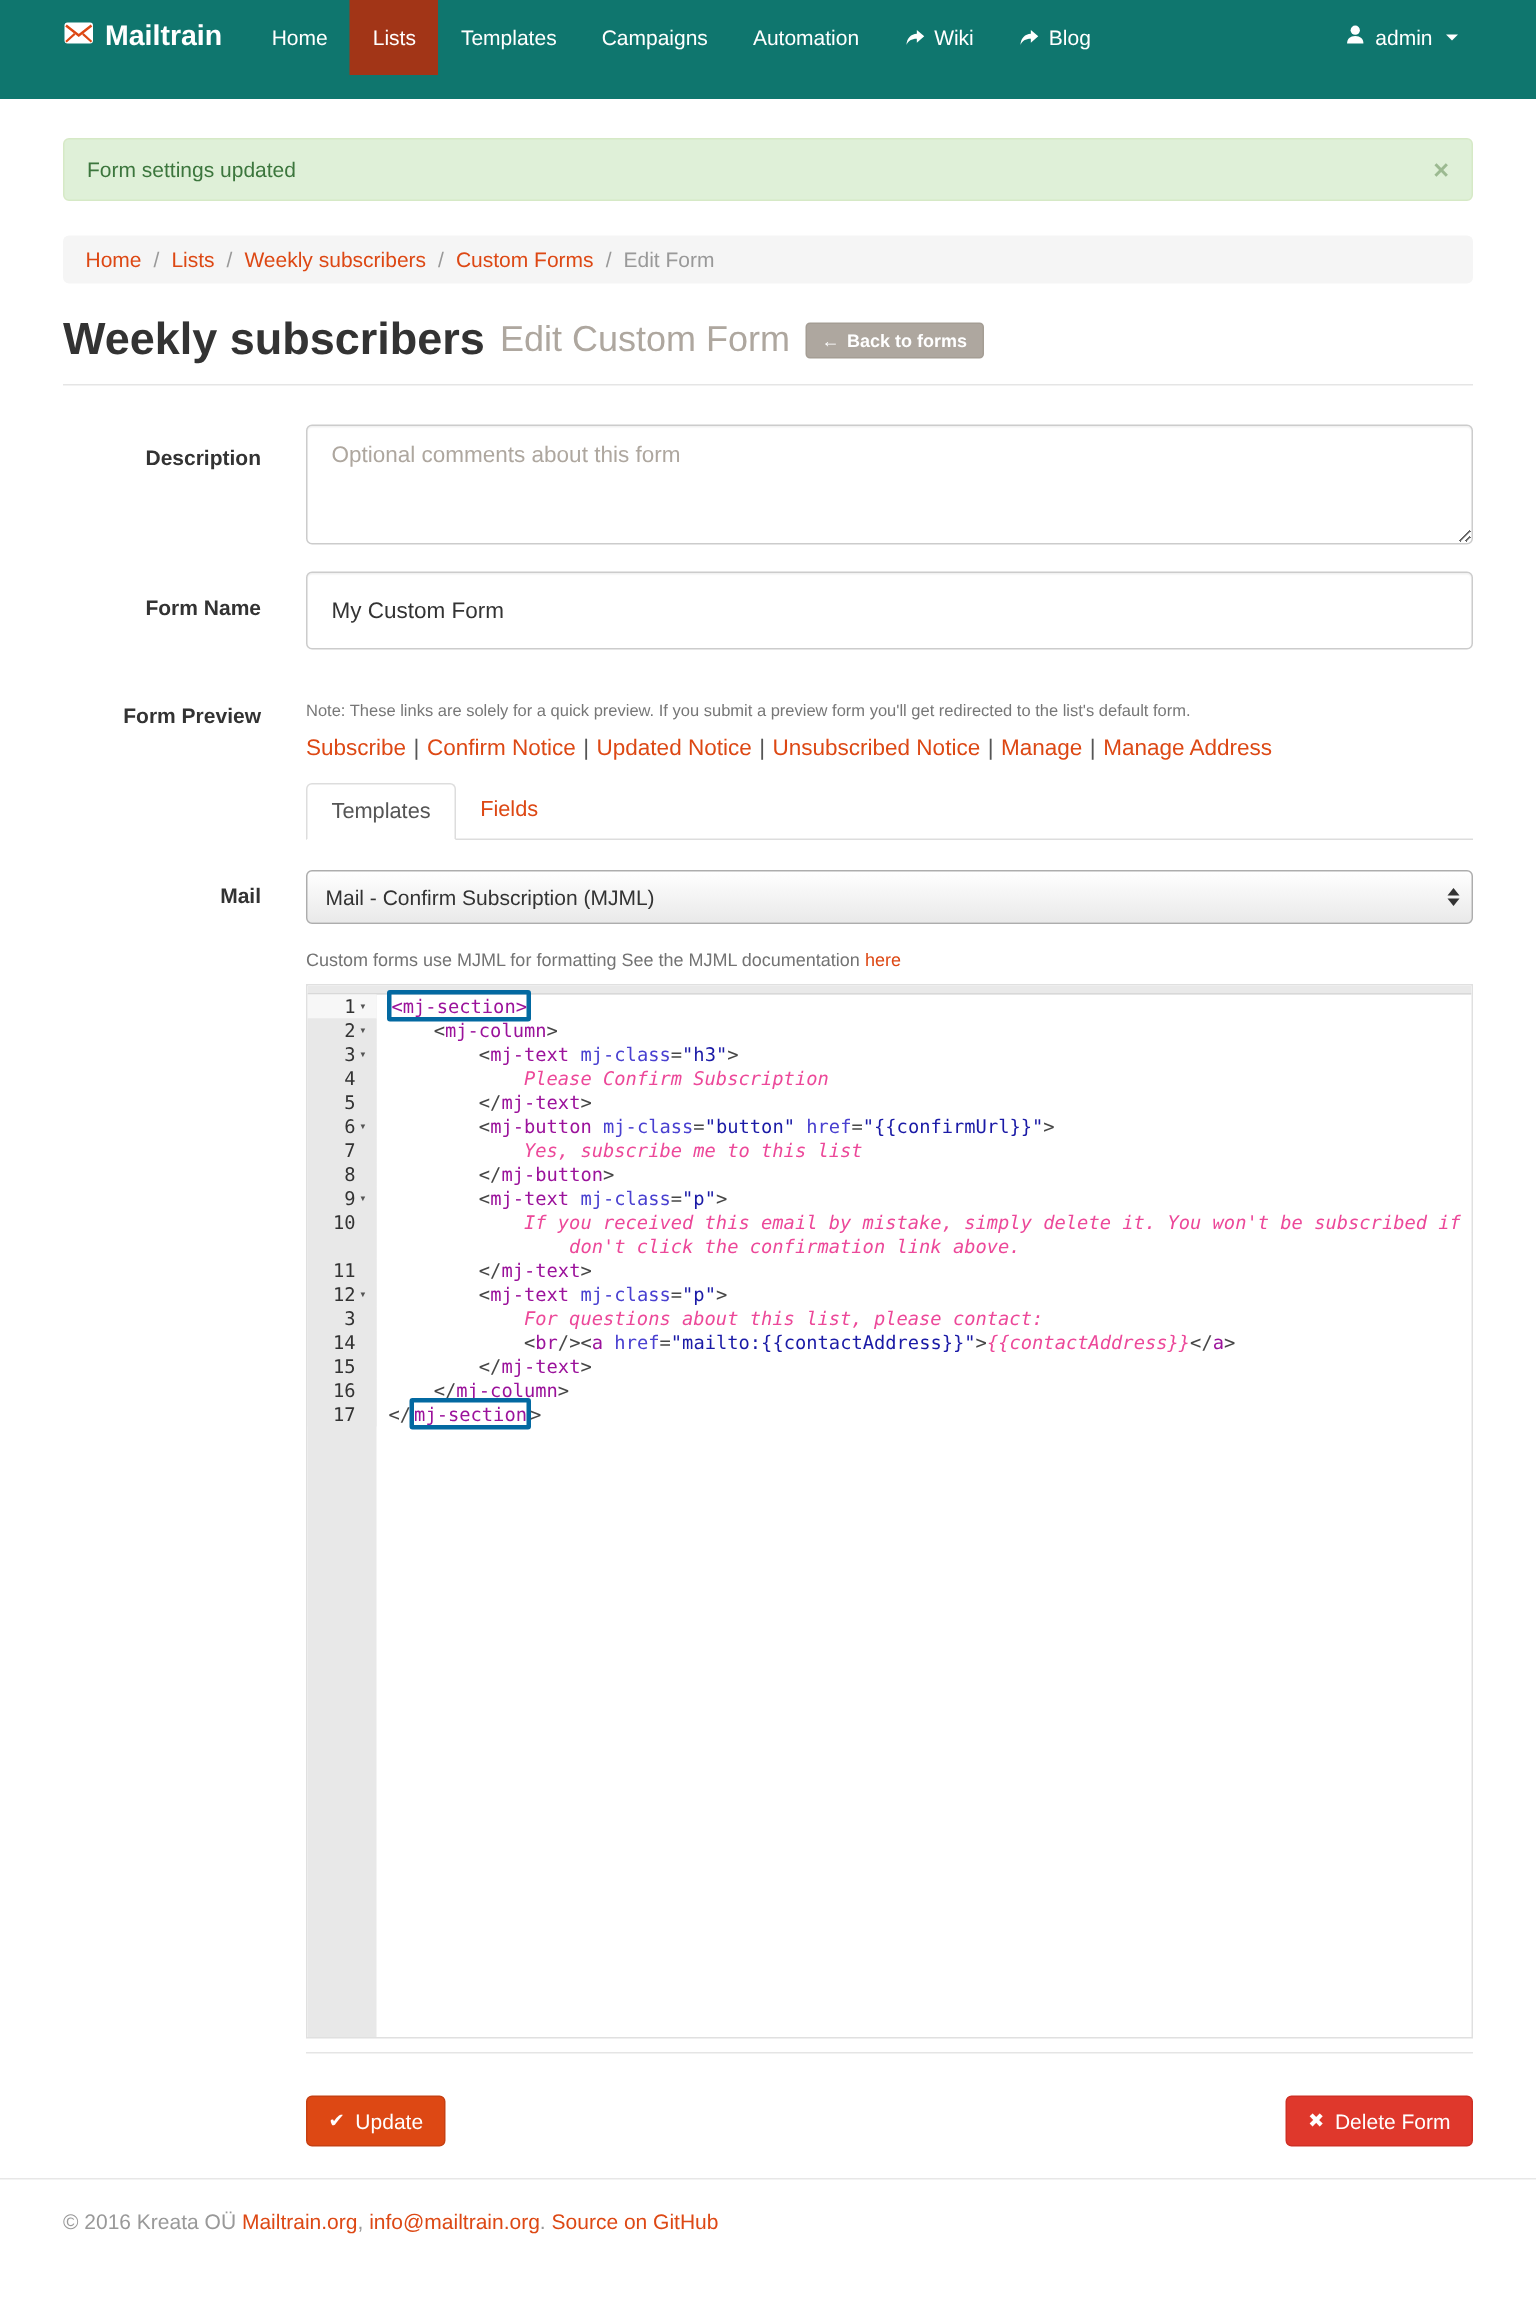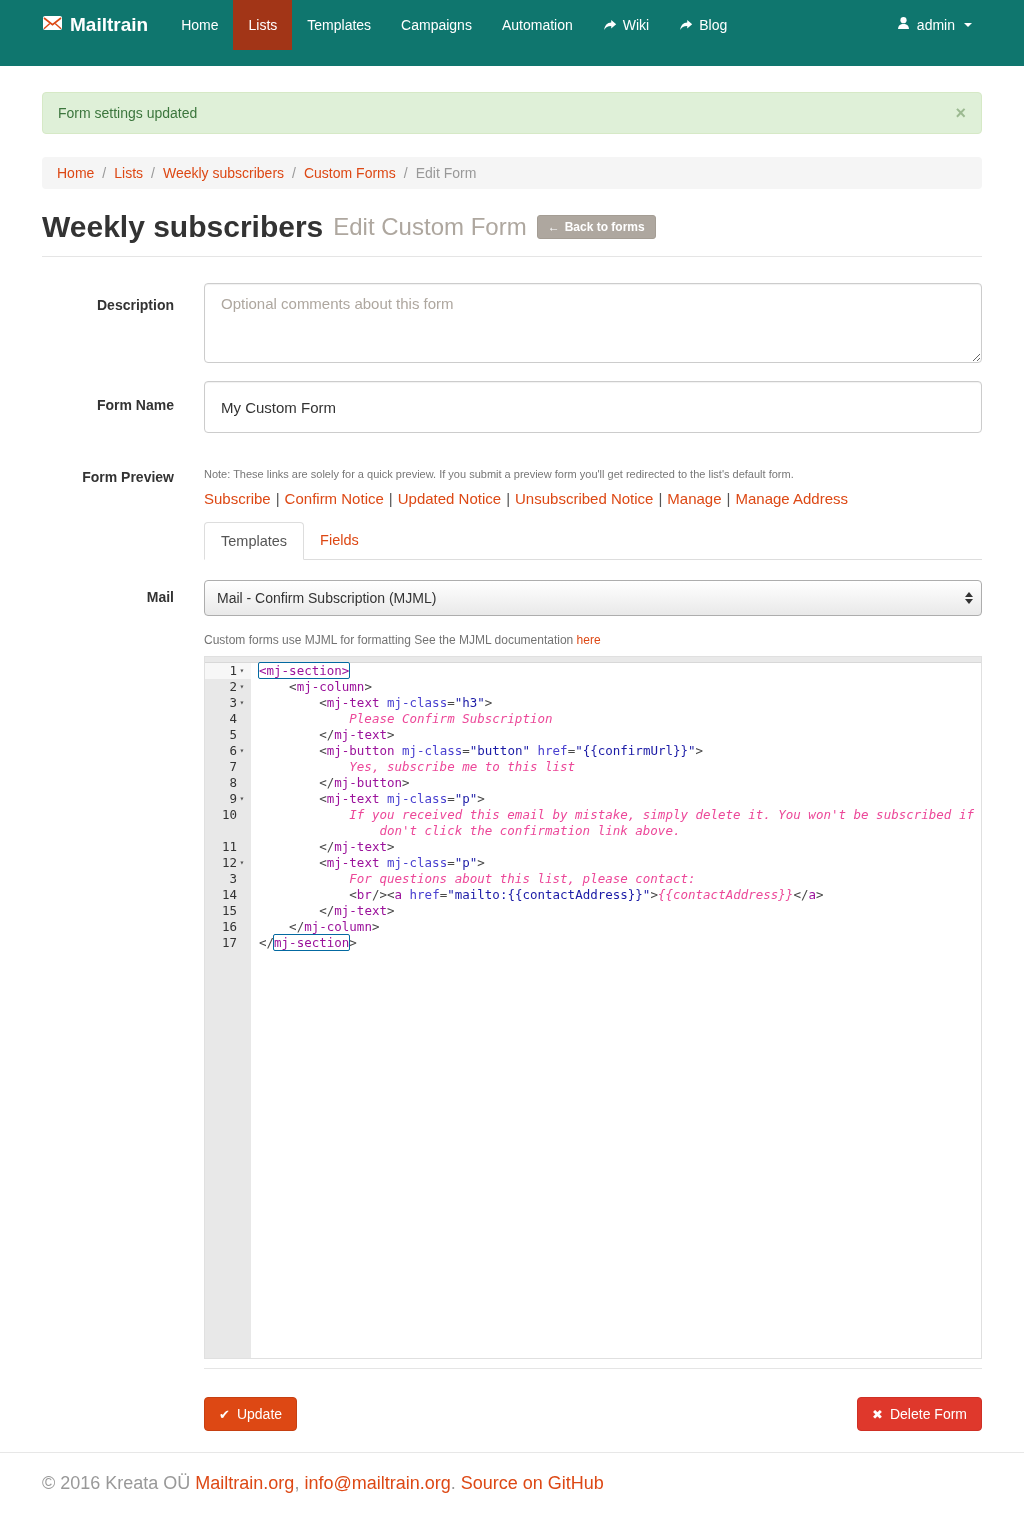--- a/index.html
+++ b/index.html
@@ -88,33 +88,33 @@
   .cm-gutter { width:46px; flex:0 0 46px; background:#e8e8e8; color:#333; display:flex; justify-content:flex-end; align-items:center; padding-right:4px; }
   .cm-row.active .cm-gutter { background:#f7f7f7; }
   .cm-gutter .num { text-align:right; }
   .cm-gutter .fold { width:10px; font-size:8px; color:#555; text-align:center; }
   .cm-line { white-space:pre; padding-left:8px; color:#000; }
   .tok-t { color:#9b129b; }
   .tok-a { color:#4940d0; }
   .tok-s { color:#1a1aa6; }
   .tok-p { color:#474747; }
   .tok-x { color:#ec4899;font-style:italic; }
-  .box { border:1px solid #0369a1; border-radius:2px; margin:-1px;text-align:center; }
+  .box { border:3px solid #0369a1; border-radius:2px; margin:-1px;text-align:center; }
 
   
   .actions-divider { border:none; border-top:1px solid #e5e5e5; margin-top:9px; }
   .actions { margin-top:28px; margin-left:162px; display:flex; align-items:center; }
   .btn { border-radius:4px; font-size:14px; padding:8px 14px; color:#fff; display:inline-flex; align-items:center; gap:7px; cursor:pointer; border:1px solid transparent; font-family:inherit; }
   .btn .glyph { font-size:13px; }
   .btn-primary { background:#dd4814; border-color:#c64012; }
   .btn-danger { background:#df382c; border-color:#cf3025; margin-left:auto; }
 
   
   .footer { margin-top:21px; border-top:1px solid #e7e7e7; padding:20px 0 18px 0; }
-  .footer p { color:#999; font-size:18px; }
+  .footer p { color:#999; font-size:14px; }
   .footer a { color:#dd4814; text-decoration:none; cursor:pointer; }
 </style>
 </head>
 <body>
 
 <div class="navbar">
   <div class="container">
     <div class="brand">
       <span>
         <svg width="21" height="16" viewBox="0 0 20 16">

